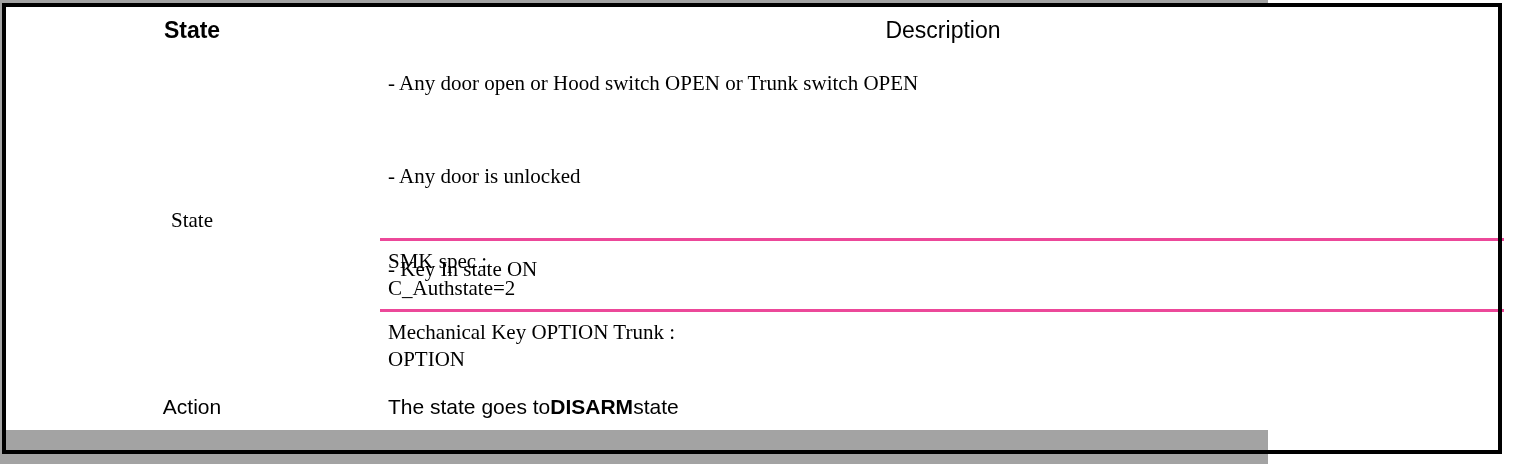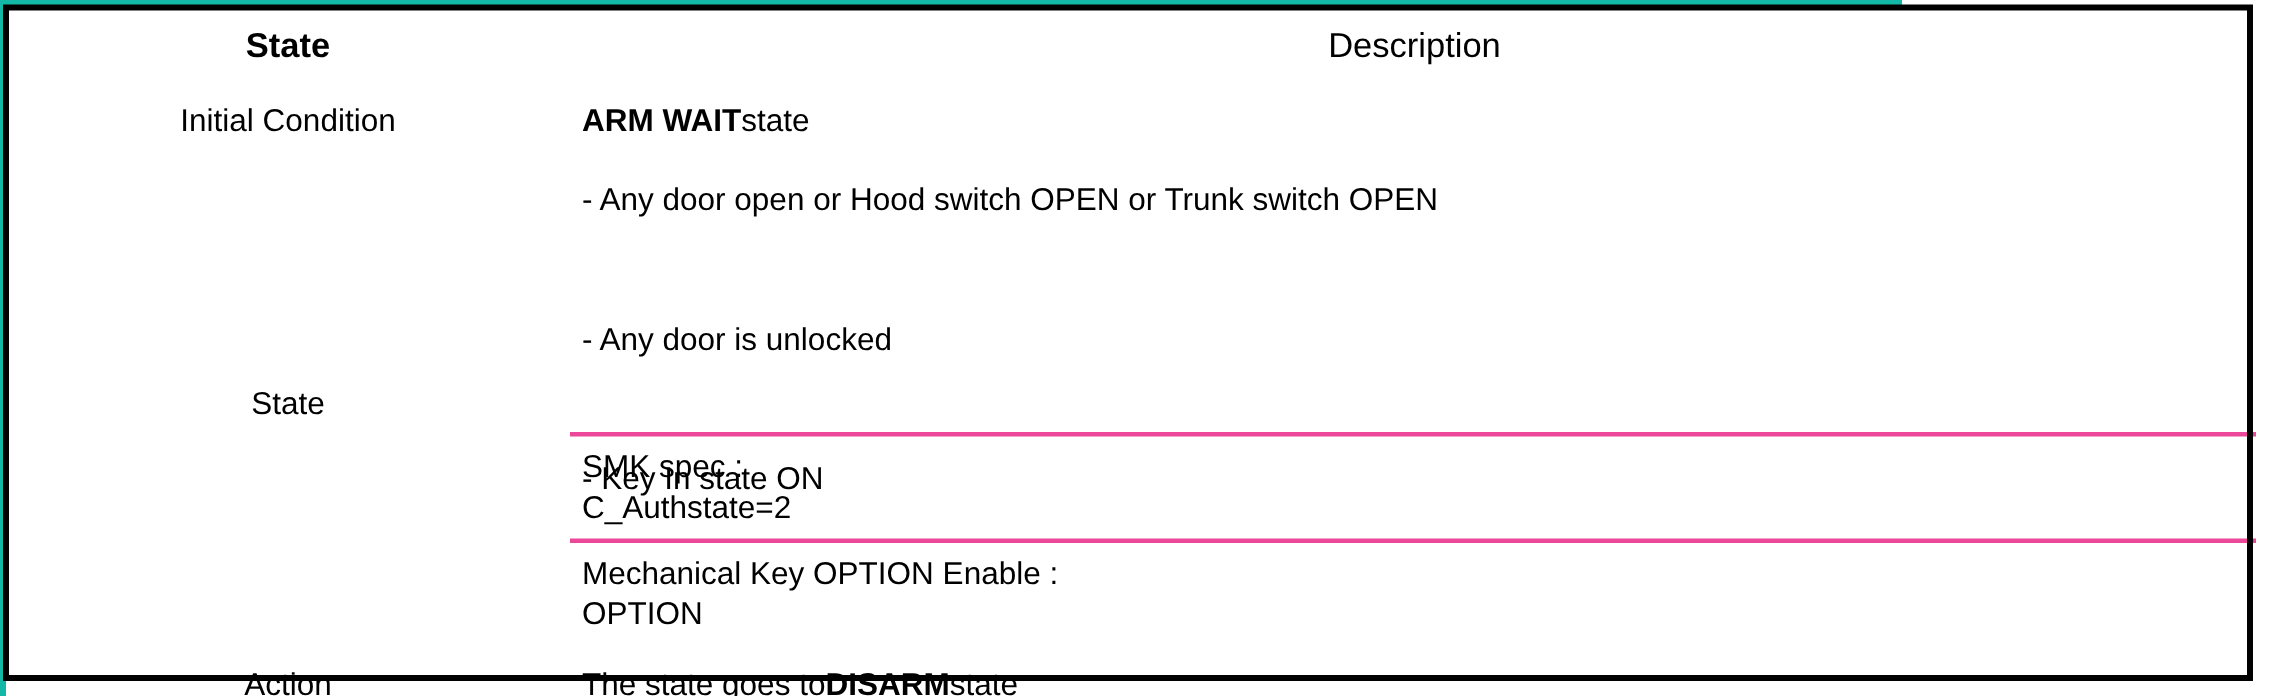--- a/index.html
+++ b/index.html
@@ -11,21 +11,21 @@
     width: 1520px;
     height: 464px;
     font-family: "Liberation Sans", sans-serif;
     color: #000000;
     overflow: hidden;
   }
   .page {
     position: relative;
     width: 1268px;
     height: 464px;
-    background: #14b8a6;
+    background: #a3a3a3;
   }
   table.state-table {
     position: absolute;
     left: 4px;
     top: 5px;
     width: 1500px;
     border-collapse: collapse;
     table-layout: fixed;
     background: #ffffff;
   }
@@ -94,64 +94,60 @@
     padding-top: 7px;
   }
   .bullet-line { margin: 0 0 0 0; }
   .bullet-gap { height: 66px; }
   .pair-line { margin: 0; }
 
   .bold { font-weight: bold; }
 
   .r-head td { height: 43px; }
   .r-init td { height: 42px; }
-  .r-event td { height: 320px; }
+  .r-event td { height: 320px; font-family: Liberation Serif, serif; }
   .r-action td { height: 38px; }
 </style>
 </head>
 <body>
 
 <div class="page">
 
   <table class="state-table">
     <colgroup>
       <col class="col-state">
       <col class="col-desc">
     </colgroup>
     <tbody>
 
       <tr class="r-head">
         <td class="cell-state bold rule-thin">State</td>
         <td class="cell-desc center rule-thin">Description</td>
       </tr>
 
-      <tr class="r-init">
-        <td class="cell-state rule-thin">Initial Condition</td>
-        <td class="cell-desc rule-thin"><span class="bold">ARM WAIT</span><span>state</span></td>
-      </tr>
 
       <tr class="r-event">
         <td class="cell-state rule-thick">State</td>
         <td class="cell-desc event-desc-wrap rule-thick">
 
           <div class="sub-row bullets">
             <div class="bullet-line">-  Any door open or Hood switch OPEN or Trunk switch OPEN</div>
             <div class="bullet-gap"></div>
             <div class="bullet-line">-  Any door is unlocked</div>
             <div class="bullet-gap"></div>
             <div class="bullet-line">-  Key In state ON</div>
           </div>
 
           <div class="sub-row pair">
             <div class="pair-line">SMK spec :</div>
             <div class="pair-line">C_Authstate=2</div>
           </div>
 
           <div class="sub-row pair">
-            <div class="pair-line">Mechanical Key OPTION Enable :</div>
+            <div class="pair-line">Mechanical Key OPTION Trunk :</div>
             <div class="pair-line">OPTION</div>
           </div>
 
         </td>
       </tr>
 
       <tr class="r-action">
         <td class="cell-state">Action</td>
         <td class="cell-desc"><span>The state goes to</span><span class="bold">DISARM</span><span>state</span></td>
       </tr>

